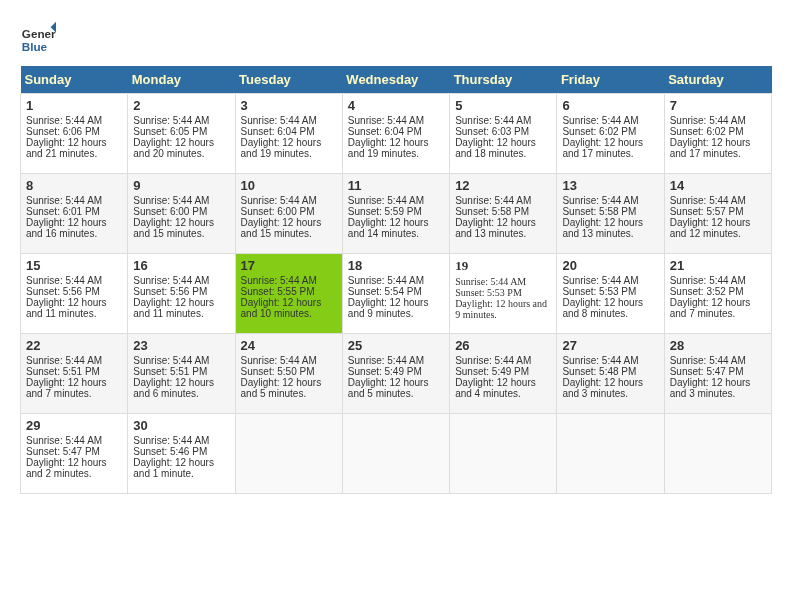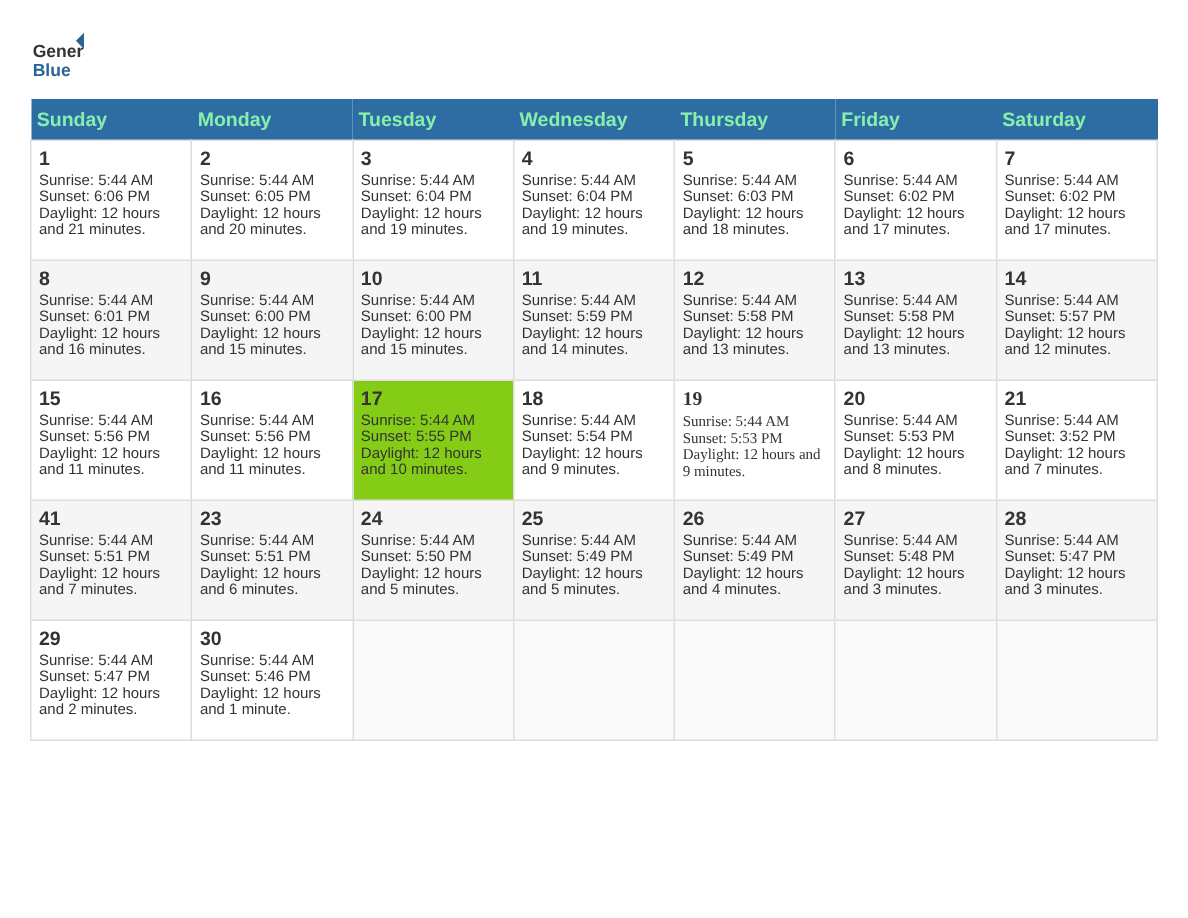--- a/index.html
+++ b/index.html
@@ -37,21 +37,21 @@
       font-size: 14px;
       color: #555;
     }
     table {
       width: 100%;
       border-collapse: collapse;
       table-layout: fixed;
     }
     th {
       background-color: #2e6da4;
-      color: #86efac;
+      color: #fef9c3;
       padding: 6px 4px;
       text-align: left;
       font-size: 13px;
       font-weight: bold;
     }
     td {
       vertical-align: top;
       padding: 4px 5px;
       font-size: 10px;
       color: #333;
@@ -230,21 +230,21 @@
       </td>
         <td style="background: rgb(255, 255, 255);">
         <span class="day-num">21</span>
         <span>Sunrise: 5:44 AM</span><br>
         <span>Sunset: 3:52 PM</span><br>
         <span>Daylight: 12 hours and 7 minutes.</span>
       </td>
       </tr>
       <tr>
         <td style="background: rgb(245, 245, 245);">
-        <span class="day-num">41</span>
+        <span class="day-num">22</span>
         <span>Sunrise: 5:44 AM</span><br>
         <span>Sunset: 5:51 PM</span><br>
         <span>Daylight: 12 hours and 7 minutes.</span>
       </td>
         <td style="background: rgb(245, 245, 245);">
         <span class="day-num">23</span>
         <span>Sunrise: 5:44 AM</span><br>
         <span>Sunset: 5:51 PM</span><br>
         <span>Daylight: 12 hours and 6 minutes.</span>
       </td>

